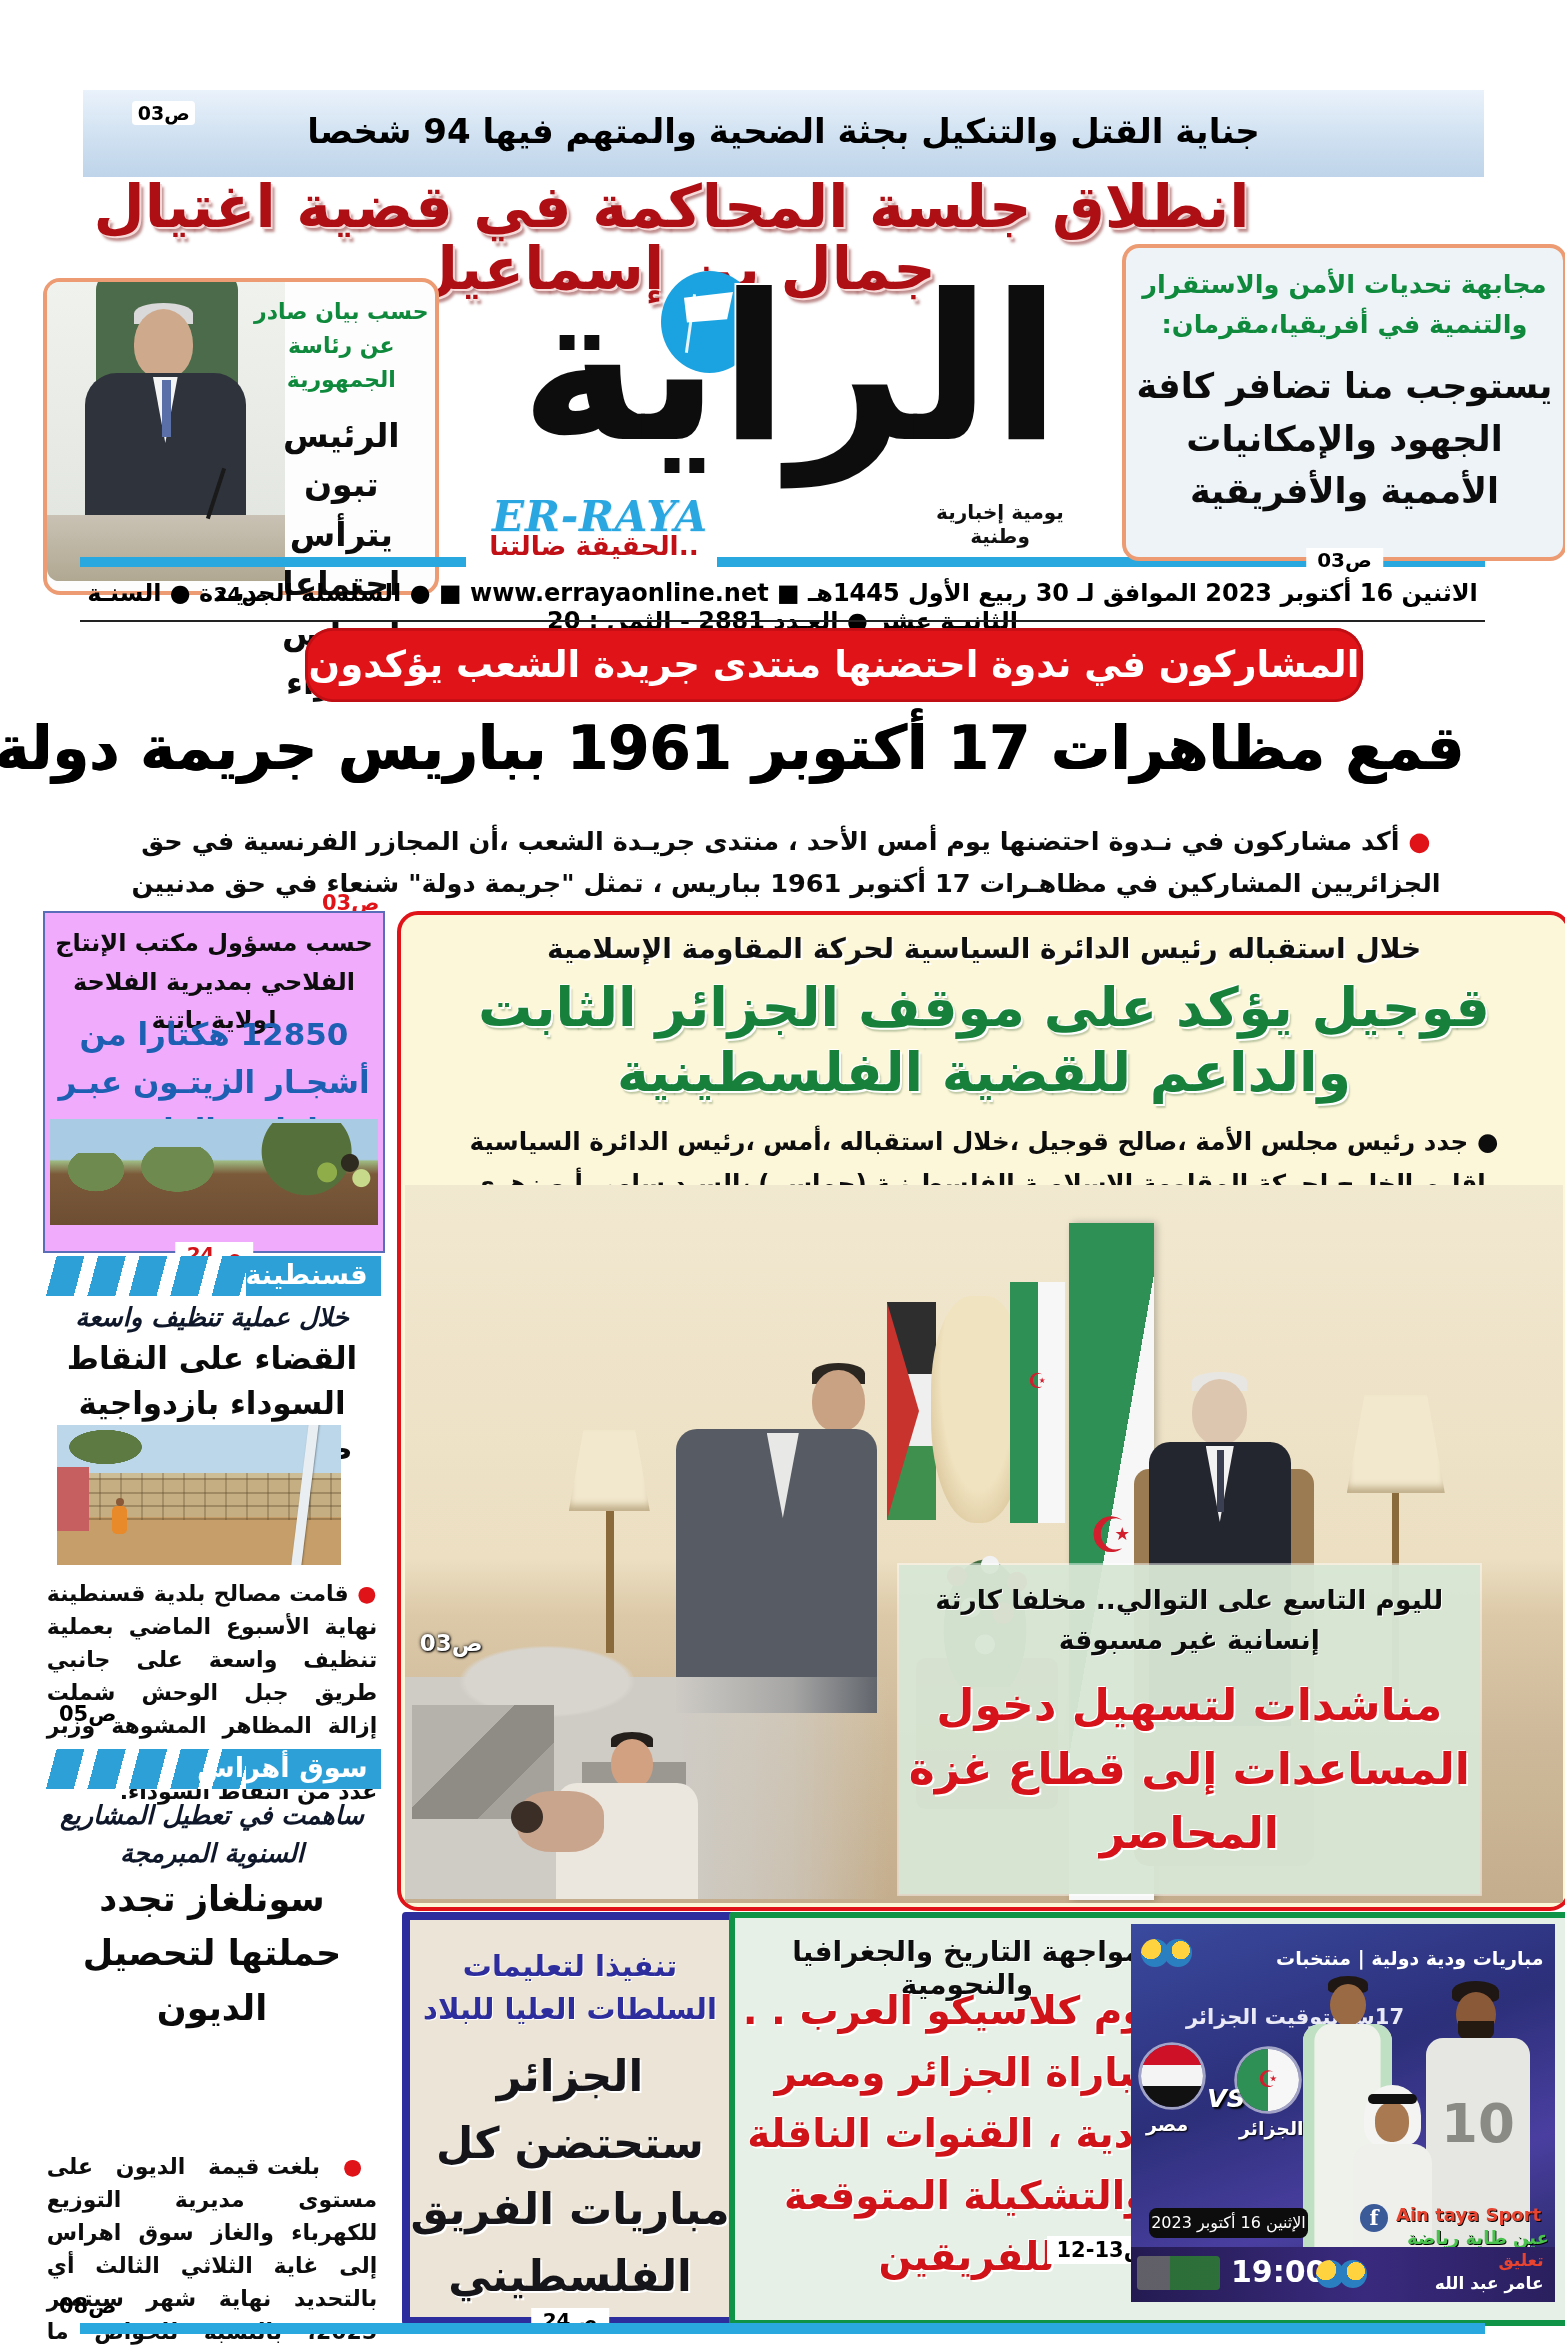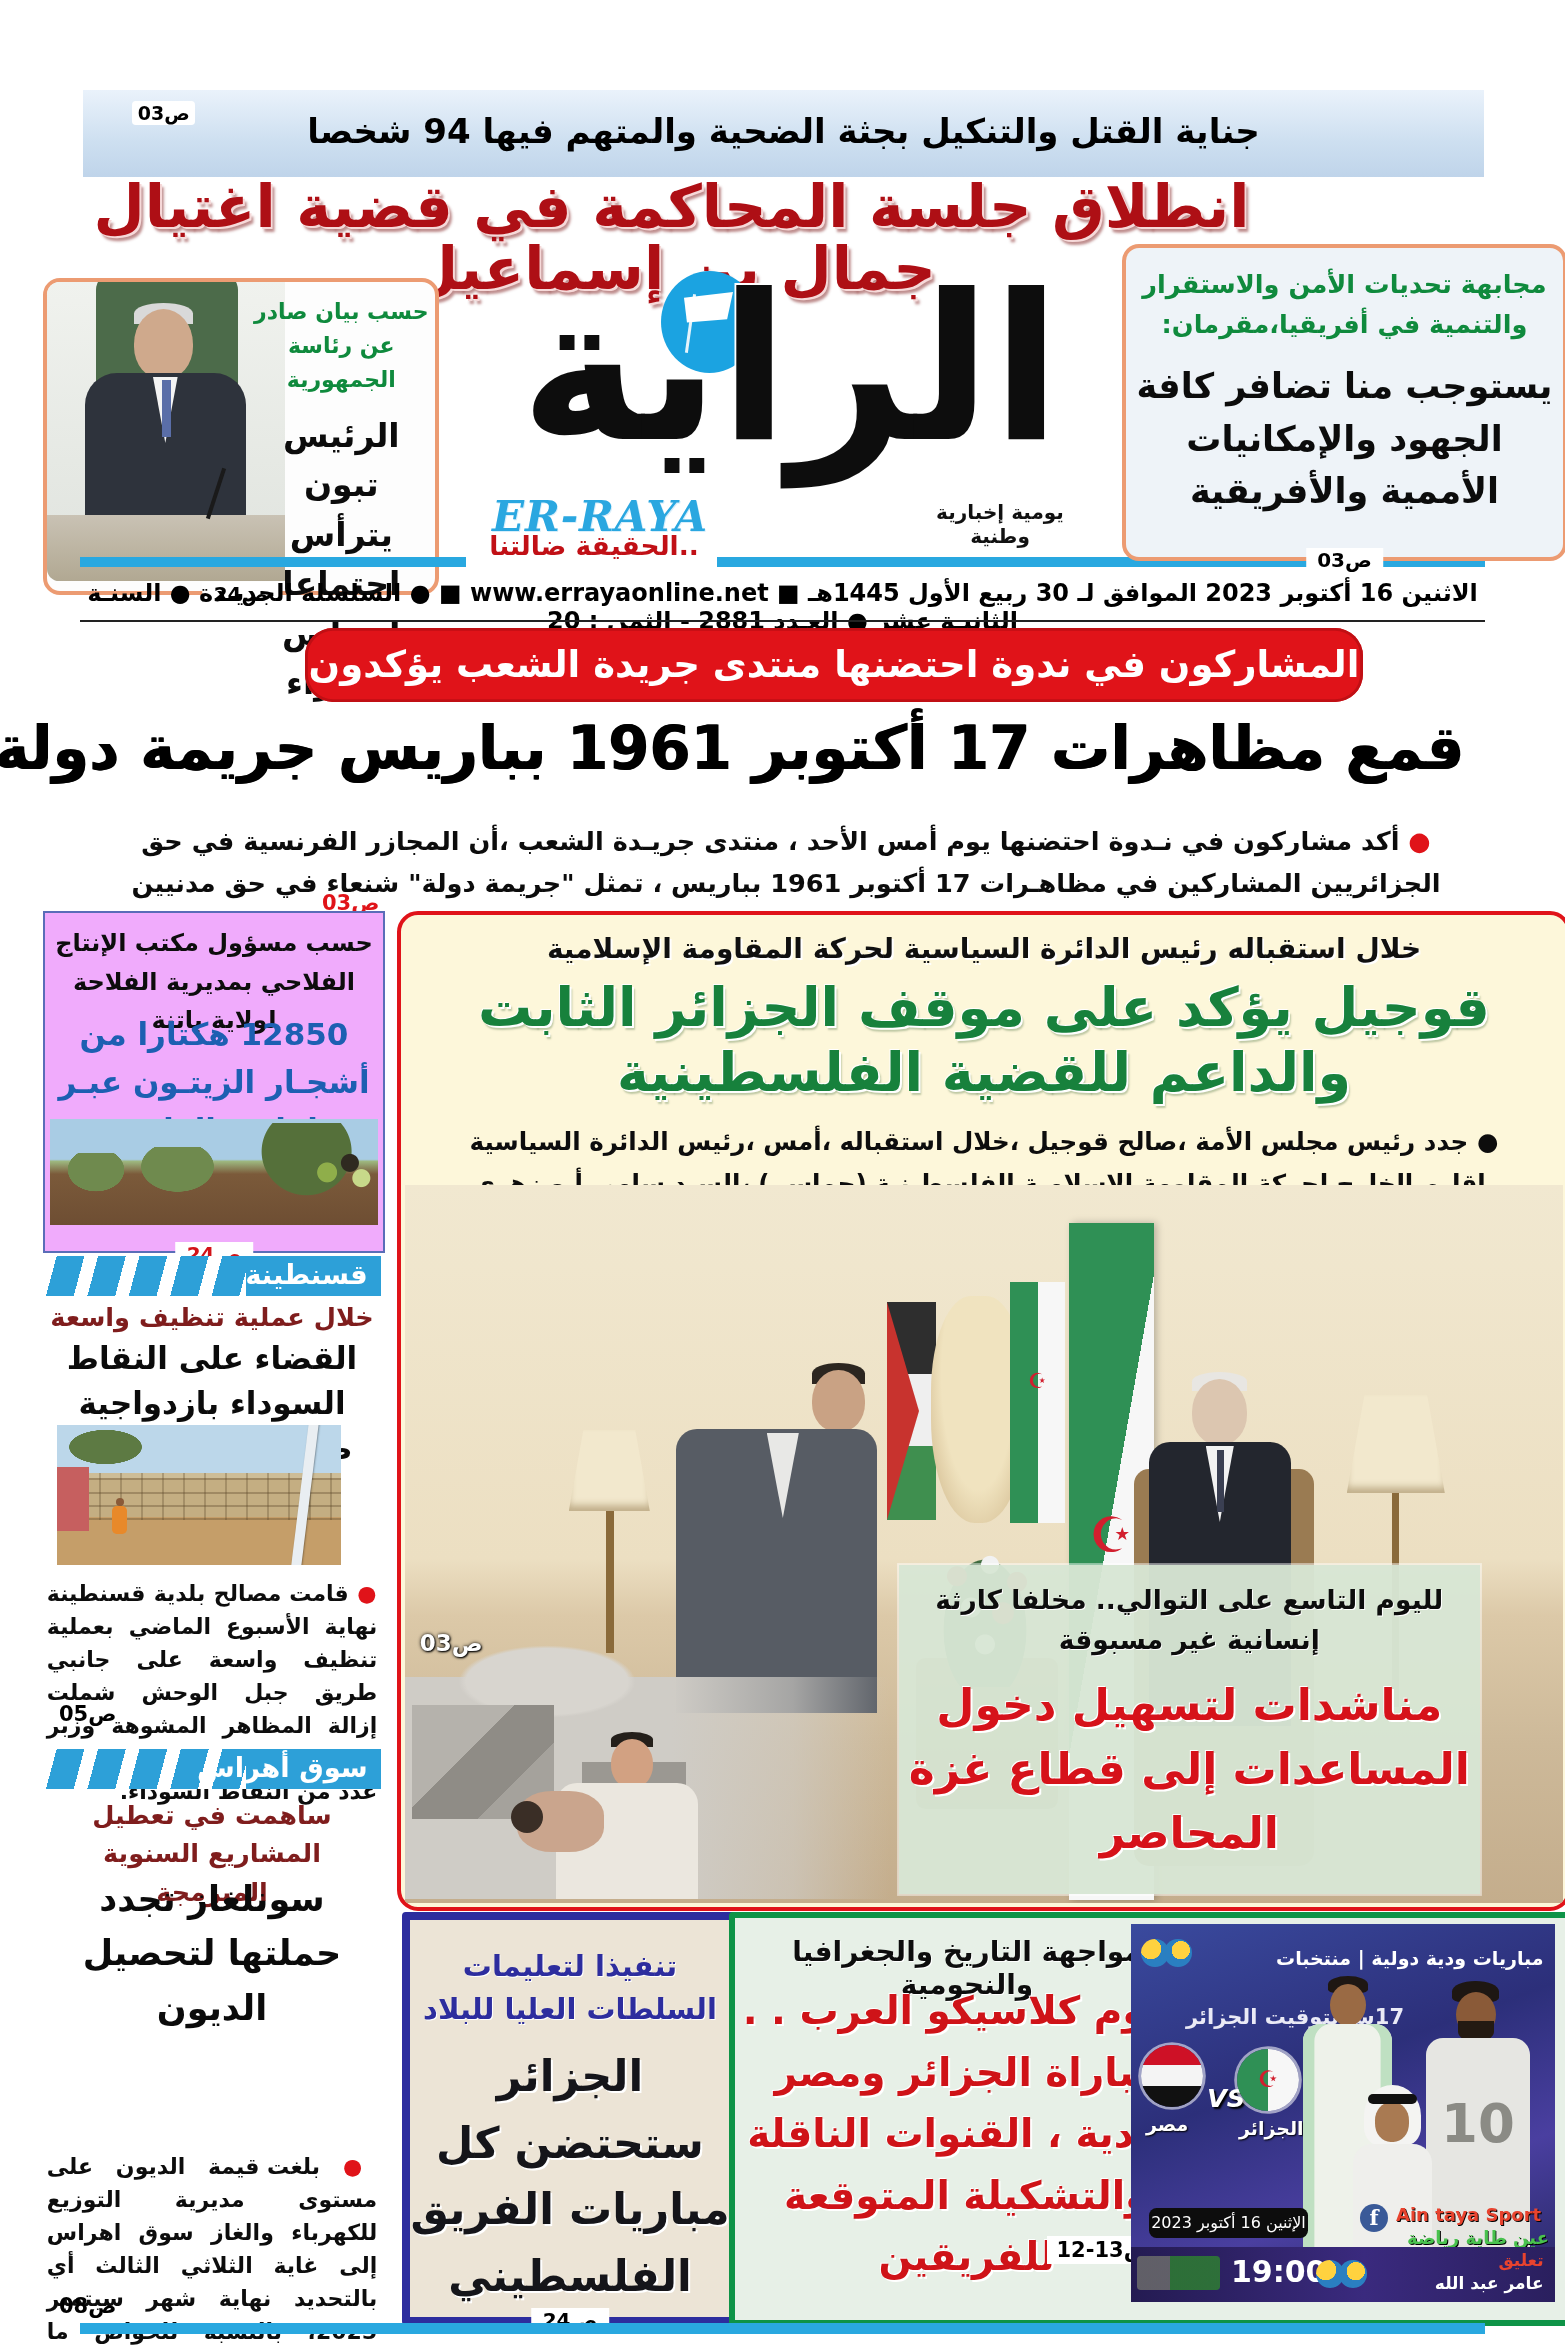--- a/index.html
+++ b/index.html
@@ -83,21 +83,21 @@
        radial-gradient(circle at 58% 52%,#8fae4a 0 9.5px,transparent 10.4px),
        radial-gradient(circle at 88% 58%,#c7d98a 0 8.5px,transparent 9.5px),
        radial-gradient(ellipse at 40% 30%,#55703a 0 46%,transparent 47%);}
   #batna .chip{color:#d21318;}
 
   .band{left:43px;width:338px;height:40px;background:#2da0d8;position:absolute;}
   .band .stripes{position:absolute;left:0;top:0;bottom:0;width:203px;
       background:repeating-linear-gradient(105deg,#fff 0 13.2px,transparent 13.2px 40px);}
   .band .band-label{position:absolute;right:13.2px;top:2.8px;color:#fff;font-size:27.4px;font-weight:bold;}
   #band-const{top:1256px;}
-  .kick-red{left:43px;width:338px;font-size:25.6px;color:#7f1d1d;position:absolute;text-align:center;font-weight:bold;}
+  .kick-red{left:43px;width:338px;font-size:25.6px;color:#0f172a;position:absolute;text-align:center;font-weight:bold;font-style:italic;}
   #kick-const{top:1302px;}
   .head-blk{left:43px;width:338px;position:absolute;text-align:center;font-weight:bold;color:#0b0b0b;}
   #head-const{top:1336px;font-size:31px;line-height:1.45;}
   #photo-const{left:57px;top:1425px;width:284px;height:140px;overflow:hidden;
      background:linear-gradient(180deg,#bcd7ea 0 34%,#cdbd97 34% 38%,#c4ae82 38% 66%,#c59e69 66% 100%);}
   .wall-stones{position:absolute;left:0;right:0;top:34%;height:34%;
      background:repeating-linear-gradient(0deg,rgba(90,70,40,.35) 0 1.9px,transparent 1.9px 13.2px),
                 repeating-linear-gradient(90deg,rgba(90,70,40,.3) 0 1.9px,transparent 1.9px 21px);}
   .red-wall{position:absolute;left:0;top:30%;width:32px;height:46%;background:#c65f5f;}
   .bush{position:absolute;left:5.7px;top:1.9px;width:85px;height:40px;background:radial-gradient(ellipse,#5d7a43 0 60%,transparent 61%);}

